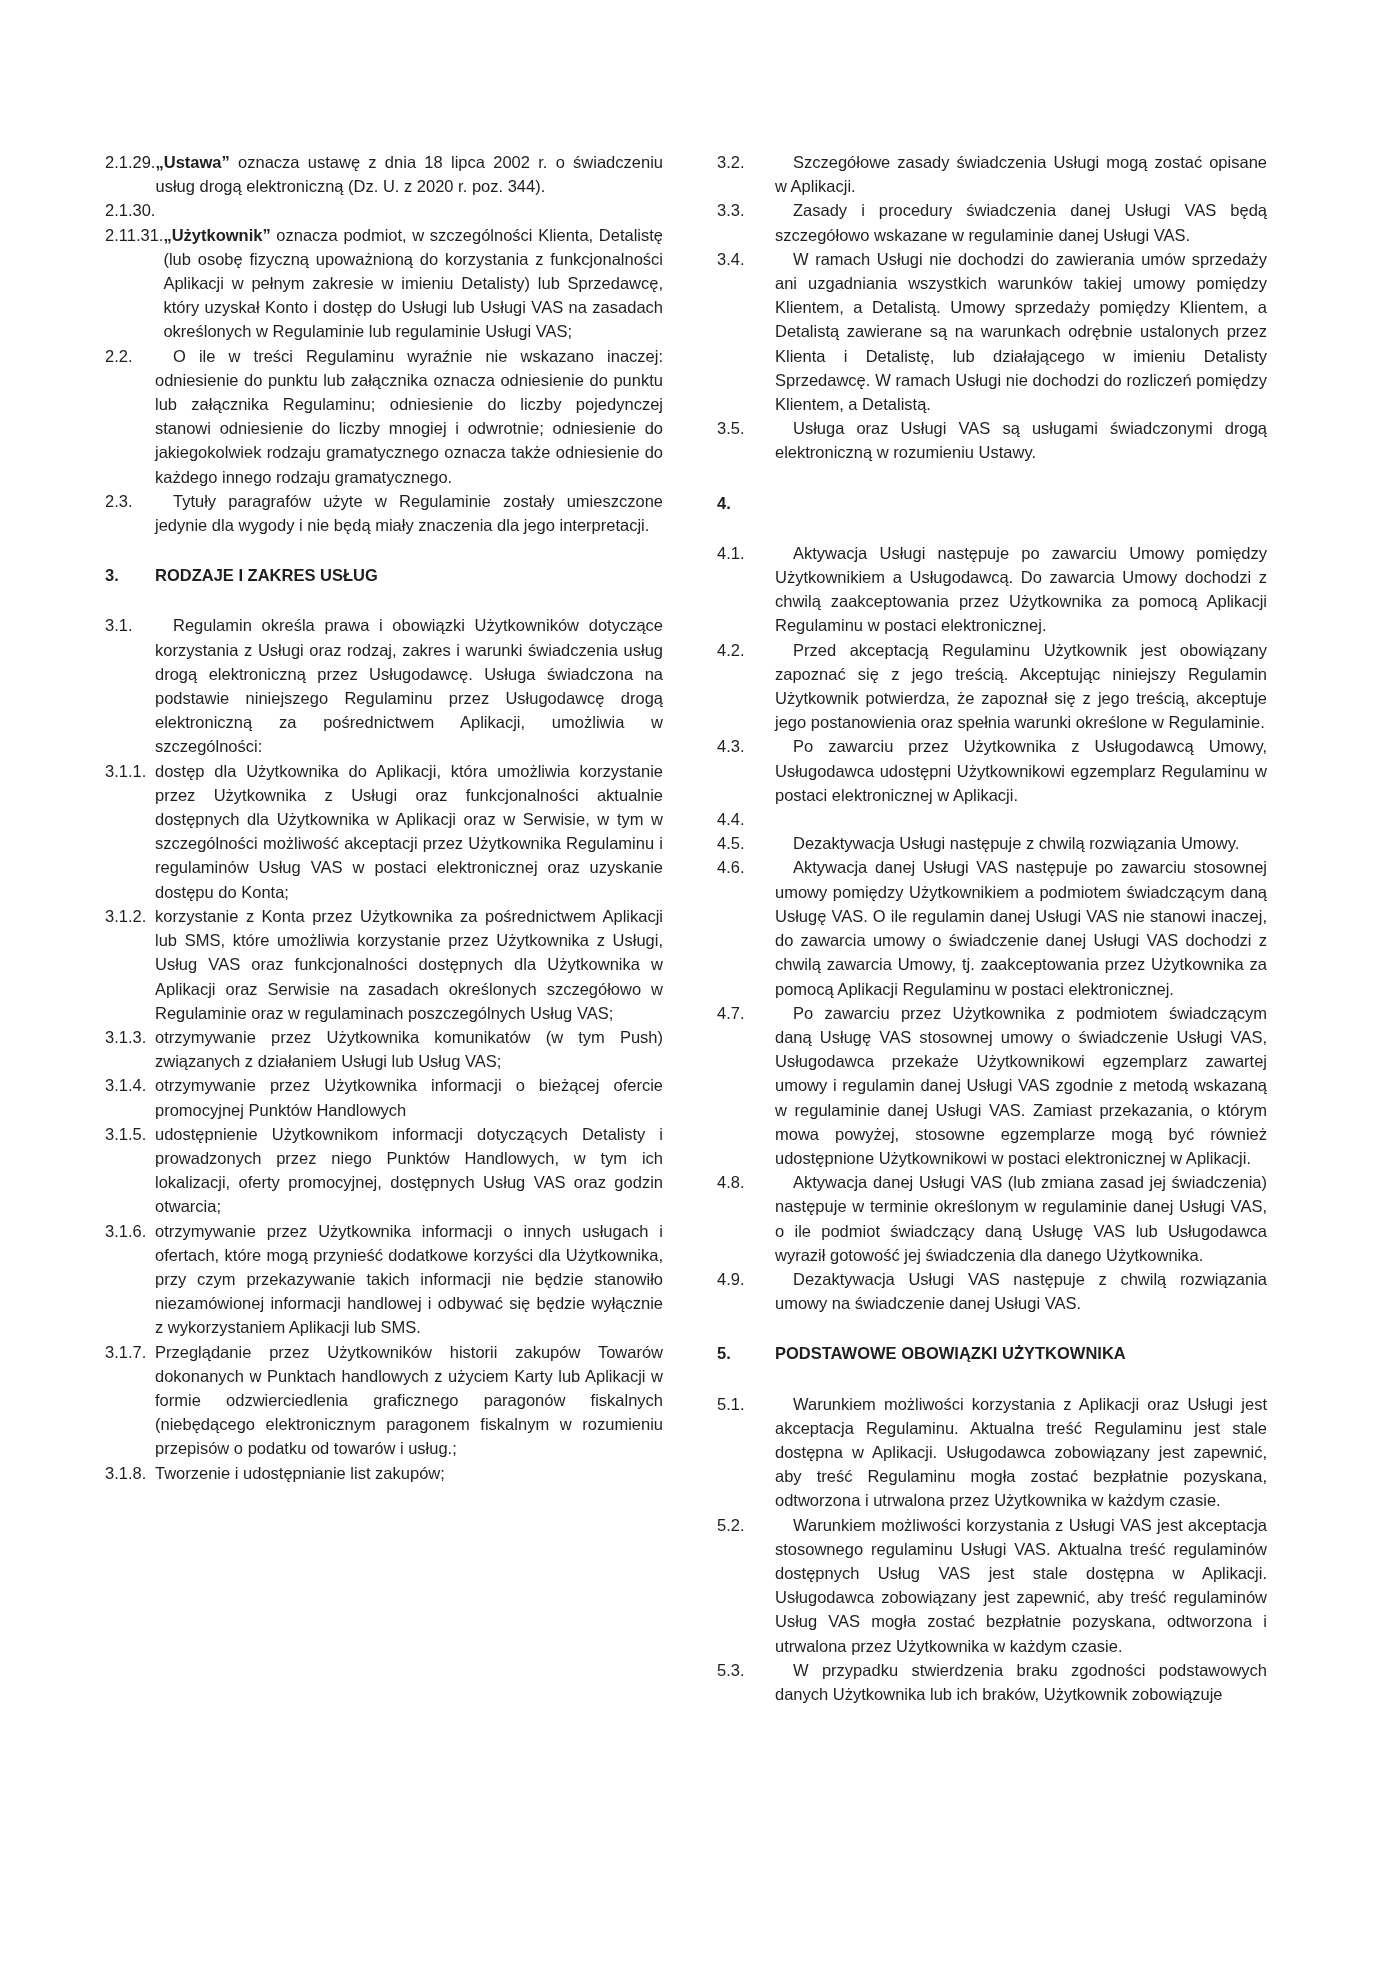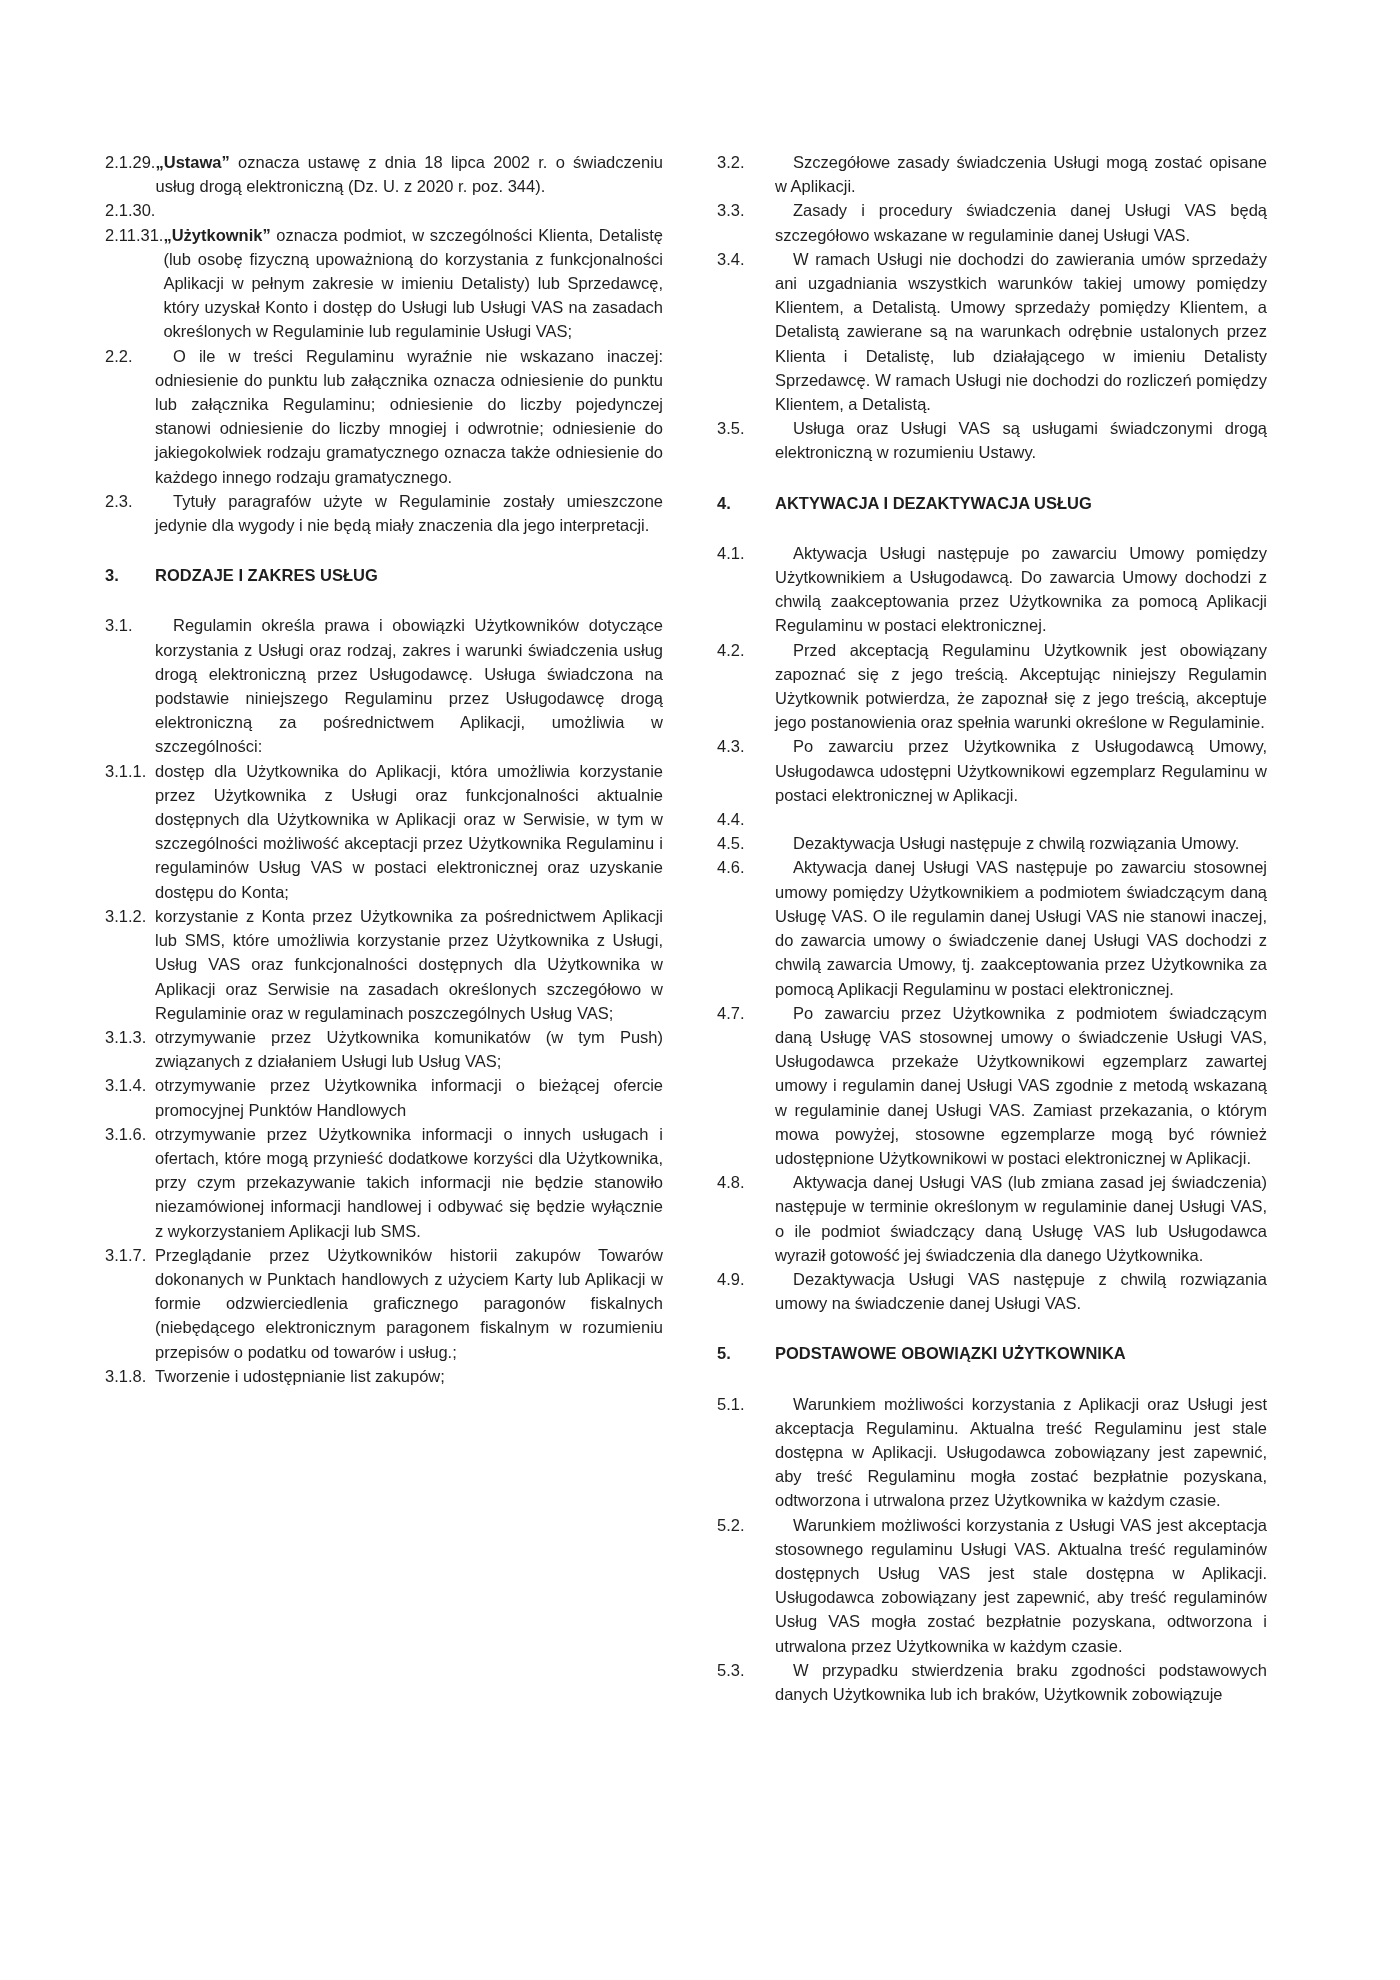--- a/index.html
+++ b/index.html
@@ -69,20 +69,24 @@
       </div>
       <div class="row subclause">
         <span class="num">3.1.3.</span>
         <div class="txt">otrzymywanie przez Użytkownika komunikatów (w tym Push) związanych z działaniem Usługi lub Usług VAS;</div>
       </div>
       <div class="row subclause">
         <span class="num">3.1.4.</span>
         <div class="txt">otrzymywanie przez Użytkownika informacji o bieżącej ofercie promocyjnej Punktów Handlowych</div>
       </div>
       <div class="row subclause">
+        <span class="num">3.1.5.</span>
+        <div class="txt">udostępnienie Użytkownikom informacji dotyczących Detalisty i prowadzonych przez niego Punktów Handlowych, w tym ich lokalizacji, oferty promocyjnej, dostępnych Usług VAS oraz godzin otwarcia;</div>
+      </div>
+      <div class="row subclause">
         <span class="num">3.1.6.</span>
         <div class="txt">otrzymywanie przez Użytkownika informacji o innych usługach i ofertach, które mogą przynieść dodatkowe korzyści dla Użytkownika, przy czym przekazywanie takich informacji nie będzie stanowiło niezamówionej informacji handlowej i odbywać się będzie wyłącznie z wykorzystaniem Aplikacji lub SMS.</div>
       </div>
       <div class="row subclause">
         <span class="num">3.1.7.</span>
         <div class="txt">Przeglądanie przez Użytkowników historii zakupów Towarów dokonanych w Punktach handlowych z użyciem Karty lub Aplikacji w formie odzwierciedlenia graficznego paragonów fiskalnych (niebędącego elektronicznym paragonem fiskalnym w rozumieniu przepisów o podatku od towarów i usług.;</div>
       </div>
       <div class="row subclause">
         <span class="num">3.1.8.</span>
         <div class="txt">Tworzenie i udostępnianie list zakupów;</div>
@@ -100,21 +104,20 @@
       <div class="row clause">
         <span class="num">3.4.</span>
         <div class="txt">W ramach Usługi nie dochodzi do zawierania umów sprzedaży ani uzgadniania wszystkich warunków takiej umowy pomiędzy Klientem, a Detalistą. Umowy sprzedaży pomiędzy Klientem, a Detalistą zawierane są na warunkach odrębnie ustalonych przez Klienta i Detalistę, lub działającego w imieniu Detalisty Sprzedawcę. W ramach Usługi nie dochodzi do rozliczeń pomiędzy Klientem, a Detalistą.</div>
       </div>
       <div class="row clause">
         <span class="num">3.5.</span>
         <div class="txt">Usługa oraz Usługi VAS są usługami świadczonymi drogą elektroniczną w rozumieniu Ustawy.</div>
       </div>
       <div class="row heading">
         <span class="num">4.</span>
-        <div class="txt">AKTYWACJA I DEZAKTYWACJA USŁUG</div>
       </div>
       <div class="row clause">
         <span class="num">4.1.</span>
         <div class="txt">Aktywacja Usługi następuje po zawarciu Umowy pomiędzy Użytkownikiem a Usługodawcą. Do zawarcia Umowy dochodzi z chwilą zaakceptowania przez Użytkownika za pomocą Aplikacji Regulaminu w postaci elektronicznej.</div>
       </div>
       <div class="row clause">
         <span class="num">4.2.</span>
         <div class="txt">Przed akceptacją Regulaminu Użytkownik jest obowiązany zapoznać się z jego treścią. Akceptując niniejszy Regulamin Użytkownik potwierdza, że zapoznał się z jego treścią, akceptuje jego postanowienia oraz spełnia warunki określone w Regulaminie.</div>
       </div>
       <div class="row clause">

